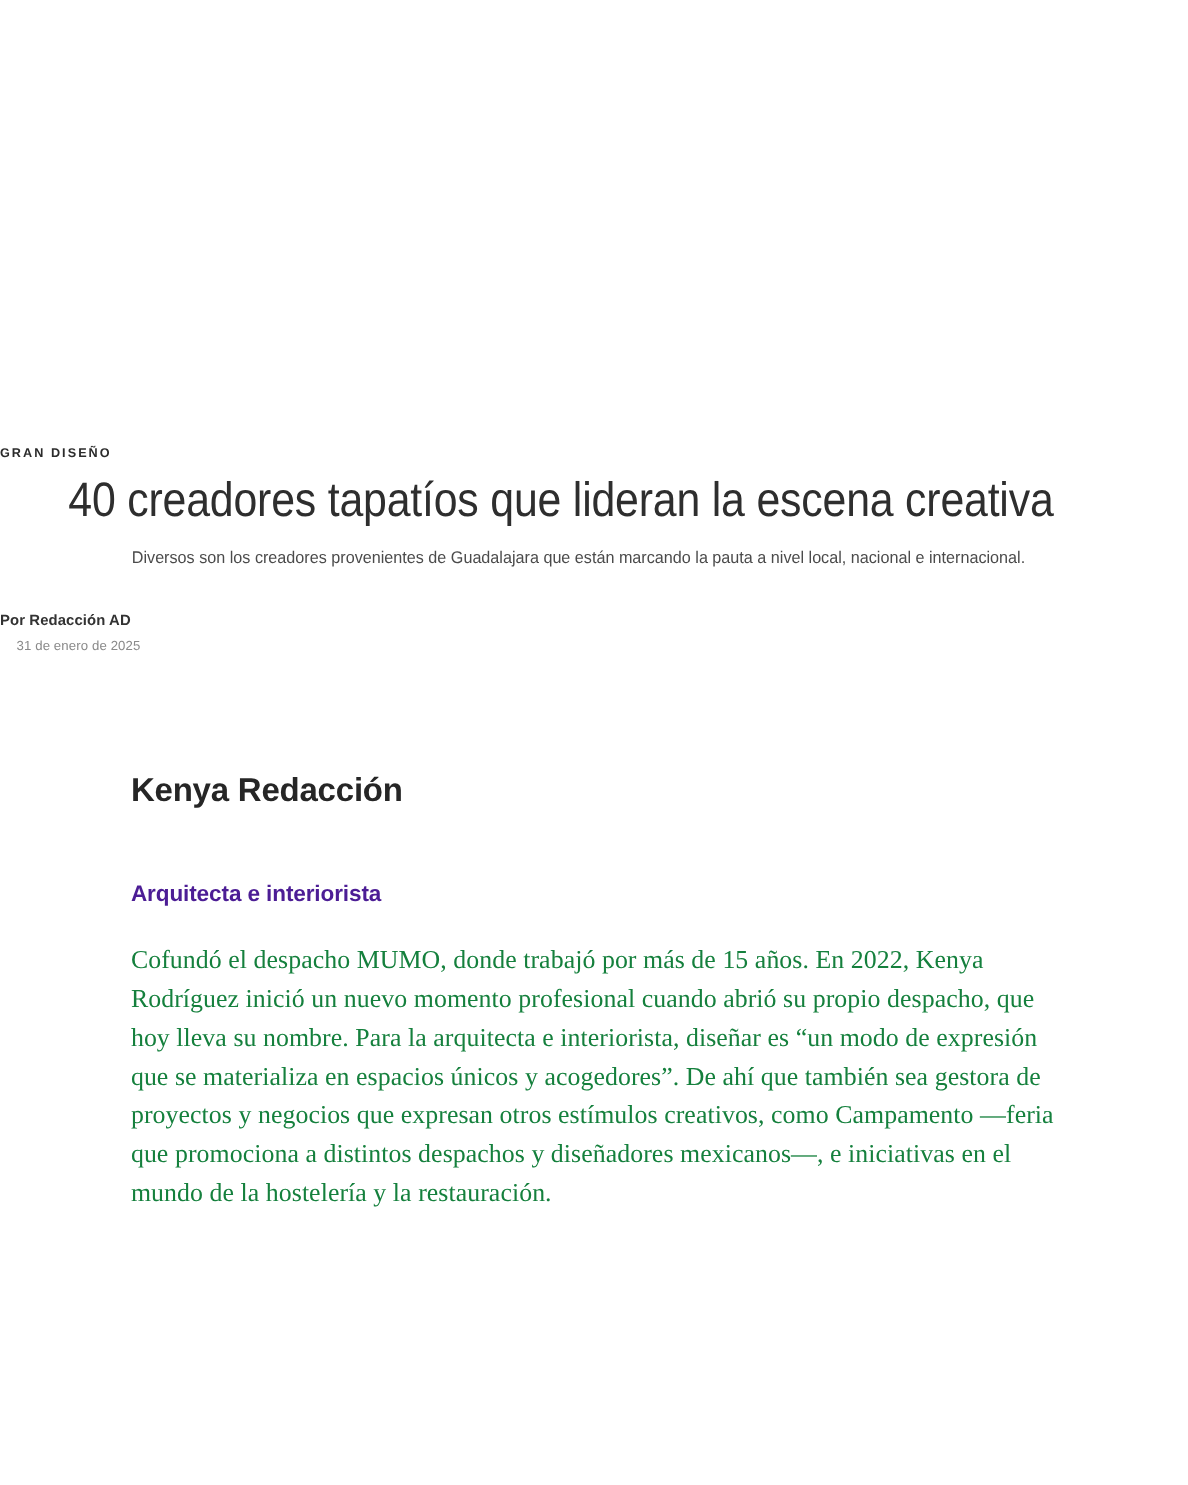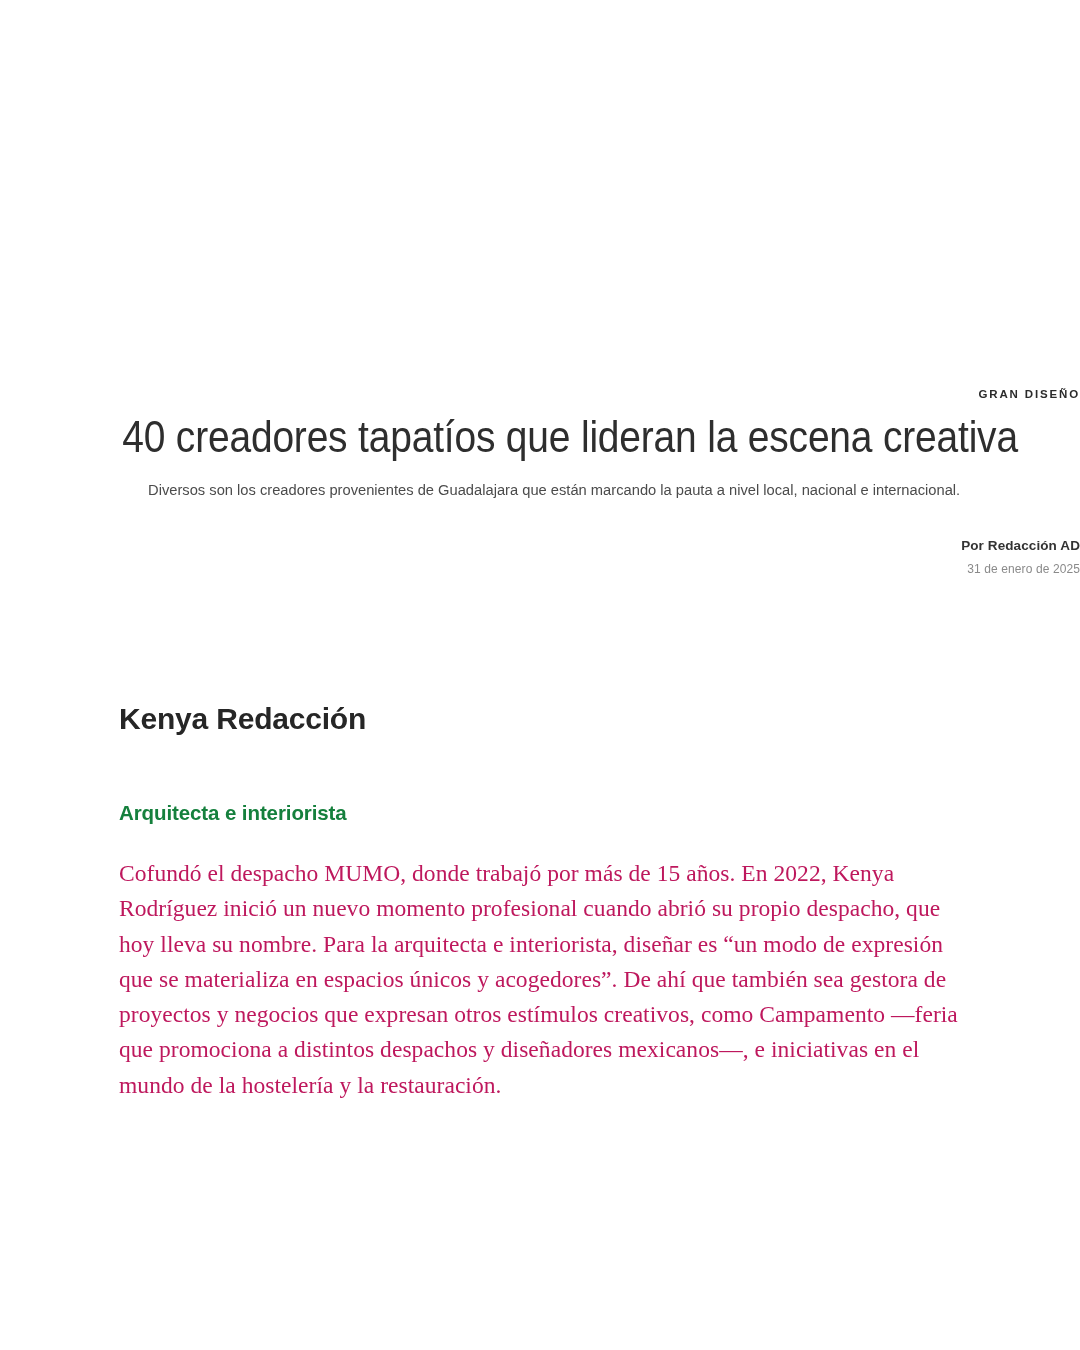--- a/index.html
+++ b/index.html
@@ -20,24 +20,24 @@
     position: relative;
     width: 1080px;
     height: 1350px;
     background: #ffffff;
     box-sizing: border-box;
   }
 
   
   .article-header {
     position: absolute;
-    top: 388px;
+    top: 406px;
     left: 0;
     width: 1080px;
-    text-align: right;
+    text-align: left;
   }
 
   .kicker {
     font-family: "Liberation Sans", sans-serif;
     font-size: 11.5px;
     font-weight: 700;
     letter-spacing: 1.85px;
     color: #2b2b2b;
     text-transform: uppercase;
     line-height: 1.2;
@@ -78,21 +78,21 @@
     margin: 0;
     font-family: Liberation Sans, sans-serif;
     font-size: 13.5px;
     font-weight: 600;
     color: #333333;
     line-height: 1.35;
     letter-spacing: 0.1px;
   }
 
   .pubdate {
-    margin: 6px 0 0 0;
+    margin: 6px 0 0 15px;
     font-family: "Liberation Sans", sans-serif;
     font-size: 12px;
     font-weight: 400;
     color: #8a8a8a;
     line-height: 1.3;
     letter-spacing: 0.1px;
   }
 
   
   .article-body {
@@ -111,31 +111,31 @@
     color: #262626;
     line-height: 1.25;
   }
 
   .entry-role {
     margin: 62px 0 0 0;
     font-family: "Liberation Sans", sans-serif;
     font-size: 20.5px;
     font-weight: 700;
     letter-spacing: -0.1px;
-    color: #15803d;
+    color: #4c1d95;
     line-height: 1.3;
   }
 
   .entry-paragraph {
     margin: 30px 0 0 0;
     font-family: "Liberation Serif", serif;
     font-size: 23.5px;
     font-weight: 400;
     line-height: 1.5;
-    color: #be185d;
+    color: #15803d;
     text-align: left;
     letter-spacing: 0.05px;
   }
 </style>
 </head>
 <body>
 
 <div class="page">
 
   <header class="article-header">

